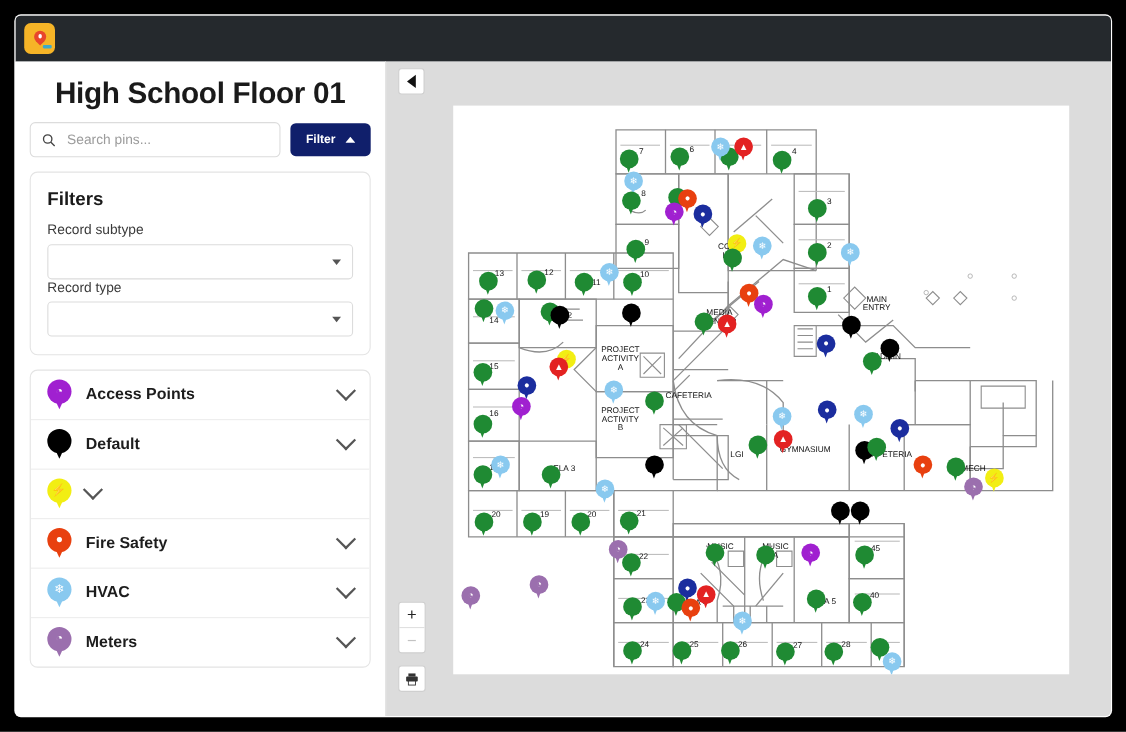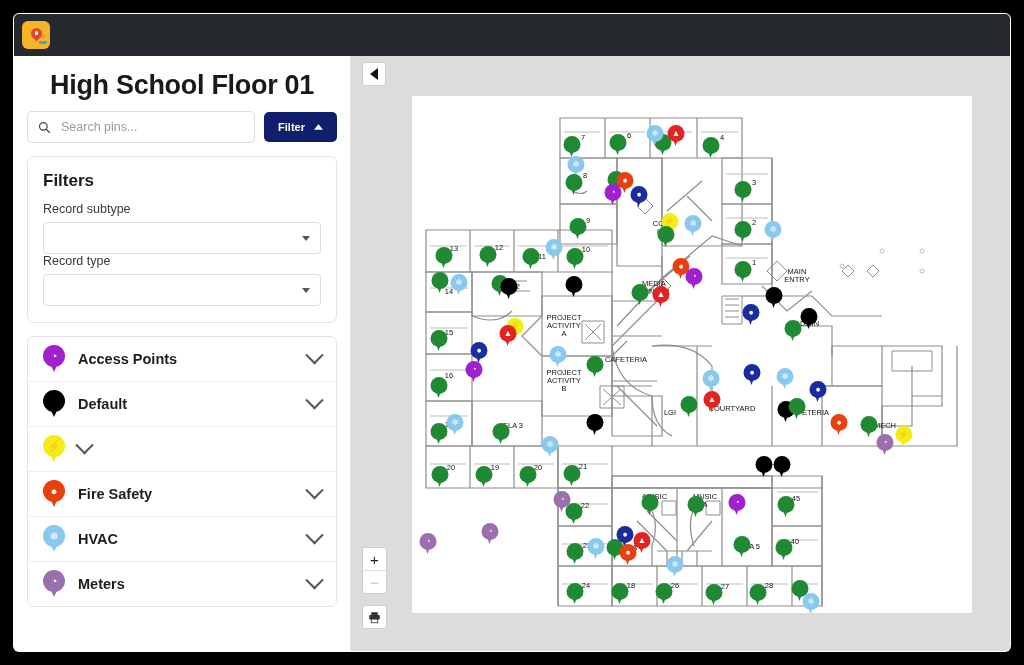--- a/index.html
+++ b/index.html
@@ -309,39 +309,39 @@
 ACTIVITY
 A</div>
           <div class="rmlbl" style="left: 214px; top: 264px;">CAFETERIA</div>
           <div class="rmlbl" style="left: 37px; top: 280px;">16</div>
           <div class="rmlbl" style="left: 152px; top: 285px;">PROJECT
 ACTIVITY
 B</div>
           <div class="rmlbl" style="left: 37px; top: 329px;">17</div>
           <div class="rmlbl" style="left: 101px; top: 330px;">ELA 3</div>
           <div class="rmlbl" style="left: 258px; top: 317px;">LGI</div>
-          <div class="rmlbl" style="left: 320px; top: 313px;">COURTYARD</div>
+          <div class="rmlbl" style="left: 320px; top: 313px;">GYMNASIUM</div>
           <div class="rmlbl" style="left: 396px; top: 317px;">CAFETERIA</div>
           <div class="rmlbl" style="left: 473px; top: 330px;">MECH</div>
           <div class="rmlbl" style="left: 39px; top: 372px;">20</div>
           <div class="rmlbl" style="left: 83px; top: 372px;">19</div>
           <div class="rmlbl" style="left: 126px; top: 372px;">20</div>
           <div class="rmlbl" style="left: 171px; top: 371px;">21</div>
           <div class="rmlbl" style="left: 173px; top: 410px;">22</div>
           <div class="rmlbl" style="left: 243px; top: 405px;">MUSIC
 B</div>
           <div class="rmlbl" style="left: 293px; top: 405px;">MUSIC
 A</div>
           <div class="rmlbl" style="left: 384px; top: 403px;">45</div>
           <div class="rmlbl" style="left: 175px; top: 450px;">23</div>
           <div class="rmlbl" style="left: 221px; top: 452px;">ELA 4</div>
           <div class="rmlbl" style="left: 338px; top: 451px;">ELA 5</div>
           <div class="rmlbl" style="left: 383px; top: 446px;">40</div>
           <div class="rmlbl" style="left: 174px; top: 490px;">24</div>
-          <div class="rmlbl" style="left: 219px; top: 490px;">18</div>
+          <div class="rmlbl" style="left: 219px; top: 490px;">25</div>
           <div class="rmlbl" style="left: 263px; top: 490px;">26</div>
           <div class="rmlbl" style="left: 313px; top: 491px;">27</div>
           <div class="rmlbl" style="left: 357px; top: 490px;">28</div>
           <div class="mpin" style="left: 160px; top: 62px;">
             <span class="mt" style="border-top-color:#1f8a33"></span>
             <span class="mh" style="background:#1f8a33"></span>
             <span class="mg" style="color:#fff"></span>
           </div>
           <div class="mpin" style="left: 206px; top: 60px;">
             <span class="mt" style="border-top-color:#1f8a33"></span>

